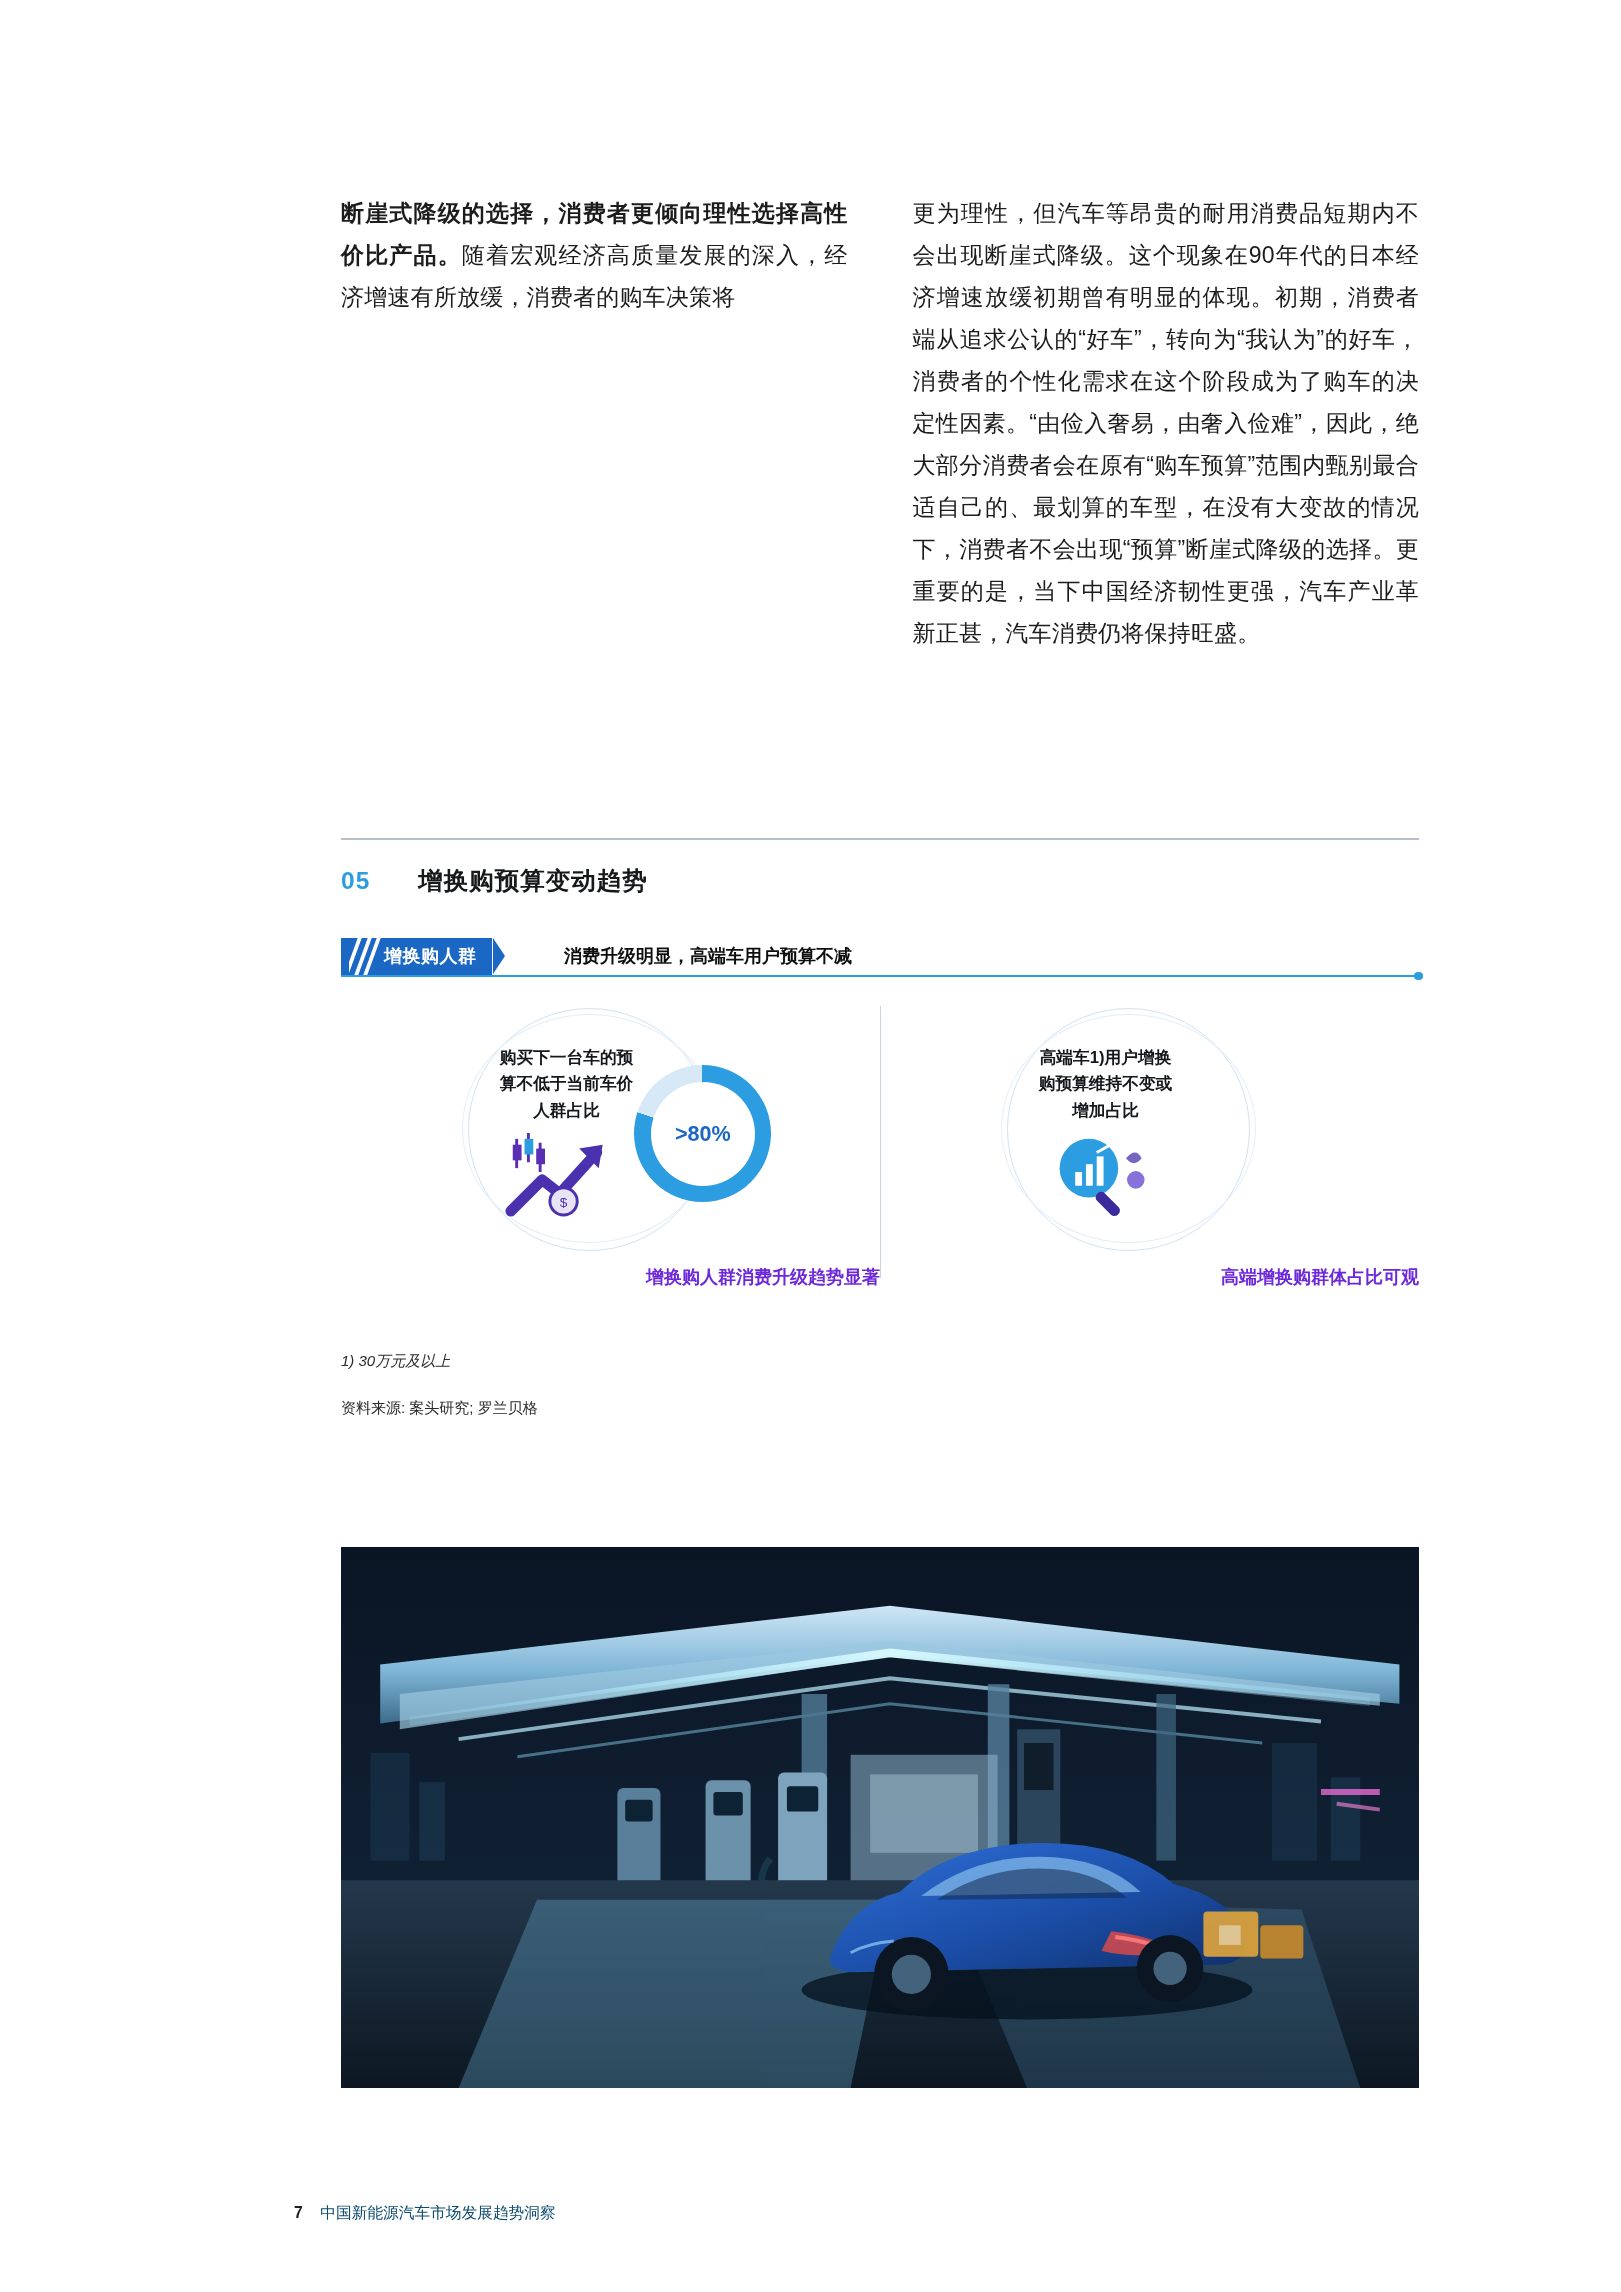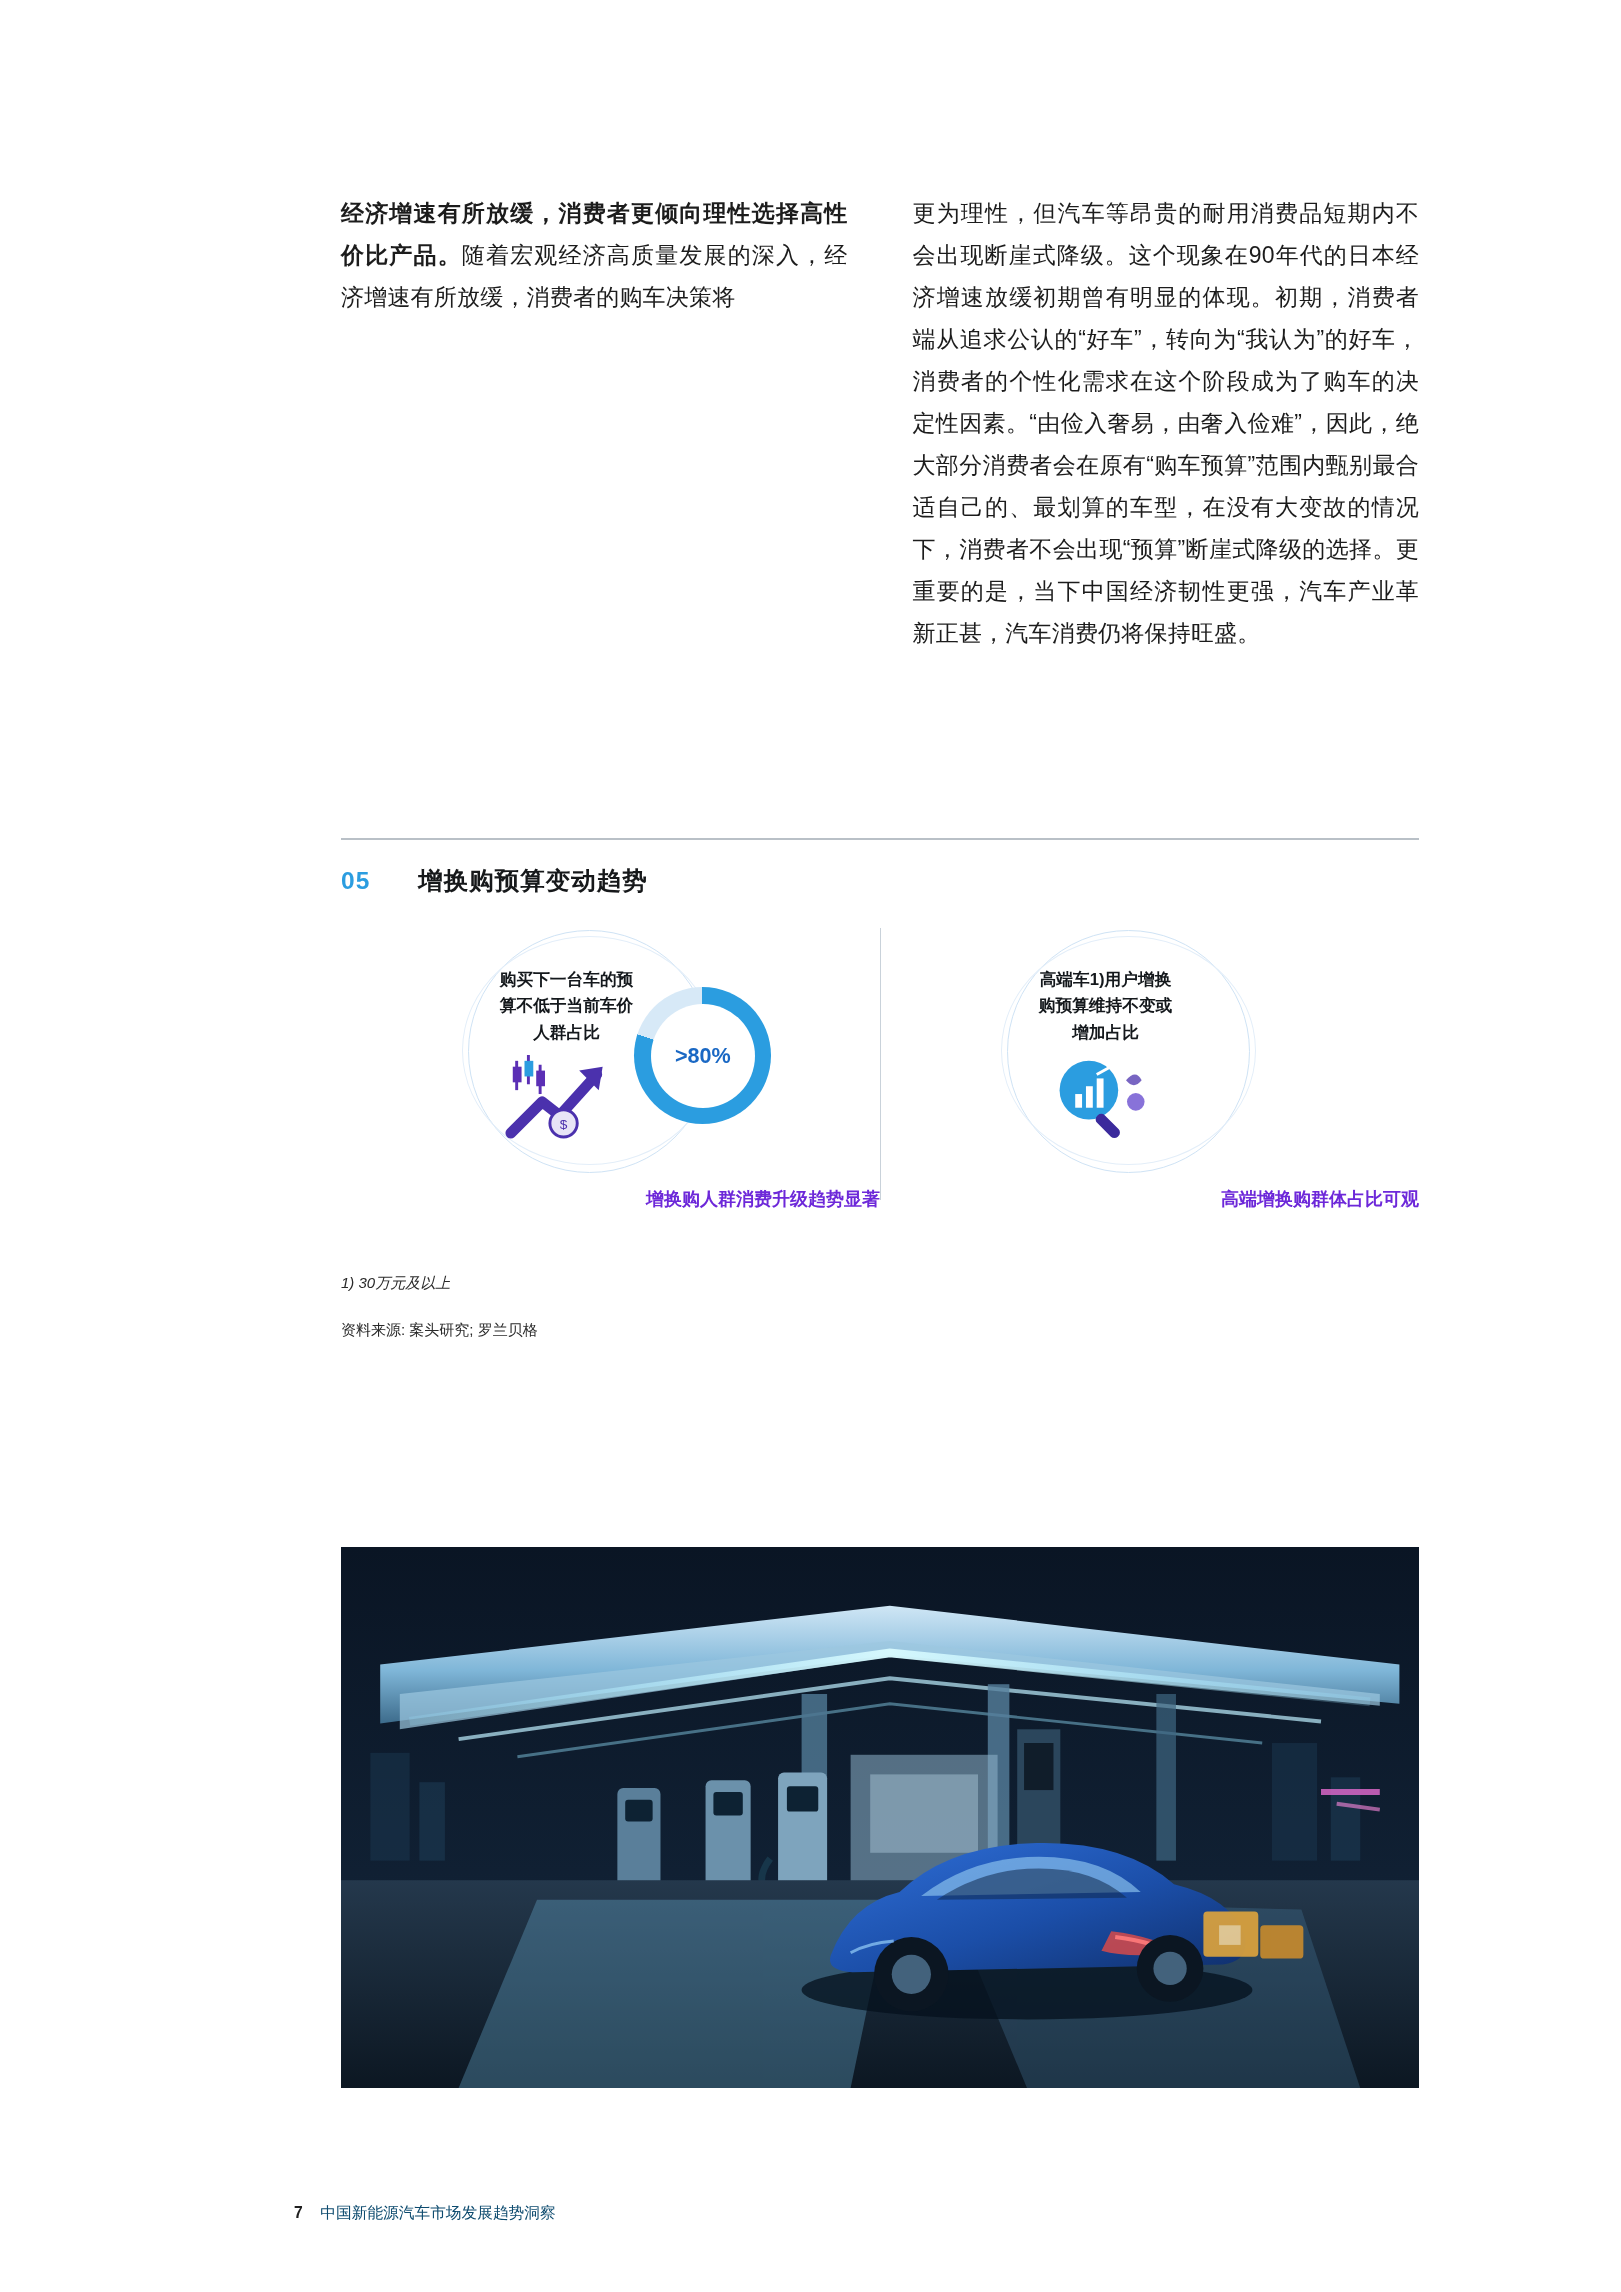--- a/index.html
+++ b/index.html
@@ -294,41 +294,54 @@
 </style>
 </head>
 <body>
 
 <div class="page">
 
   <div class="columns">
 
     <div class="col">
       <p class="para">
-        <b>经济增速有所放缓，消费者更倾向理性选择高性价比产品。</b><span>随着宏观经济高质量发展的深入，经济增速有所放缓，消费者的购车决策将</span>
+        <b>断崖式降级的选择，消费者更倾向理性选择高性价比产品。</b><span>随着宏观经济高质量发展的深入，经济增速有所放缓，消费者的购车决策将</span>
       </p>
     </div>
 
     <div class="col">
       <p class="para">
         <span>更为理性，但汽车等昂贵的耐用消费品短期内不会出现断崖式降级。这个现象在90年代的日本经济增速放缓初期曾有明显的体现。初期，消费者端从追求公认的“好车”，转向为“我认为”的好车，消费者的个性化需求在这个阶段成为了购车的决定性因素。“由俭入奢易，由奢入俭难”，因此，绝大部分消费者会在原有“购车预算”范围内甄别最合适自己的、最划算的车型，在没有大变故的情况下，消费者不会出现“预算”断崖式降级的选择。更重要的是，当下中国经济韧性更强，汽车产业革新正甚，汽车消费仍将保持旺盛。</span>
       </p>
     </div>
 
   </div>
 
   <div class="exhibit">
 
     <div class="exhibit-rule"></div>
 
     <div class="exhibit-head">
       <div class="exhibit-num">05</div>
       <div class="exhibit-title">增换购预算变动趋势</div>
     </div>
 
+    <div class="banner">
+      <div class="banner-tab">
+        <div class="banner-slashes">
+          <span style="left:2px;"></span>
+          <span style="left:11.8px;"></span>
+          <span style="left:21.6px;"></span>
+        </div>
+        <span>增换购人群</span>
+      </div>
+      <div class="banner-sub">消费升级明显，高端车用户预算不减</div>
+      <div class="banner-line"></div>
+      <div class="banner-dot"></div>
+    </div>
 
     <div class="chart-area">
       <div class="chart-divider"></div>
 
       <div class="chart-half">
         <div class="ring-wrap">
           <div class="outer-ring"></div>
           <div class="outer-ring2"></div>
           <div class="ring-caption">购买下一台车的预算不低于当前车价人群占比</div>
 

